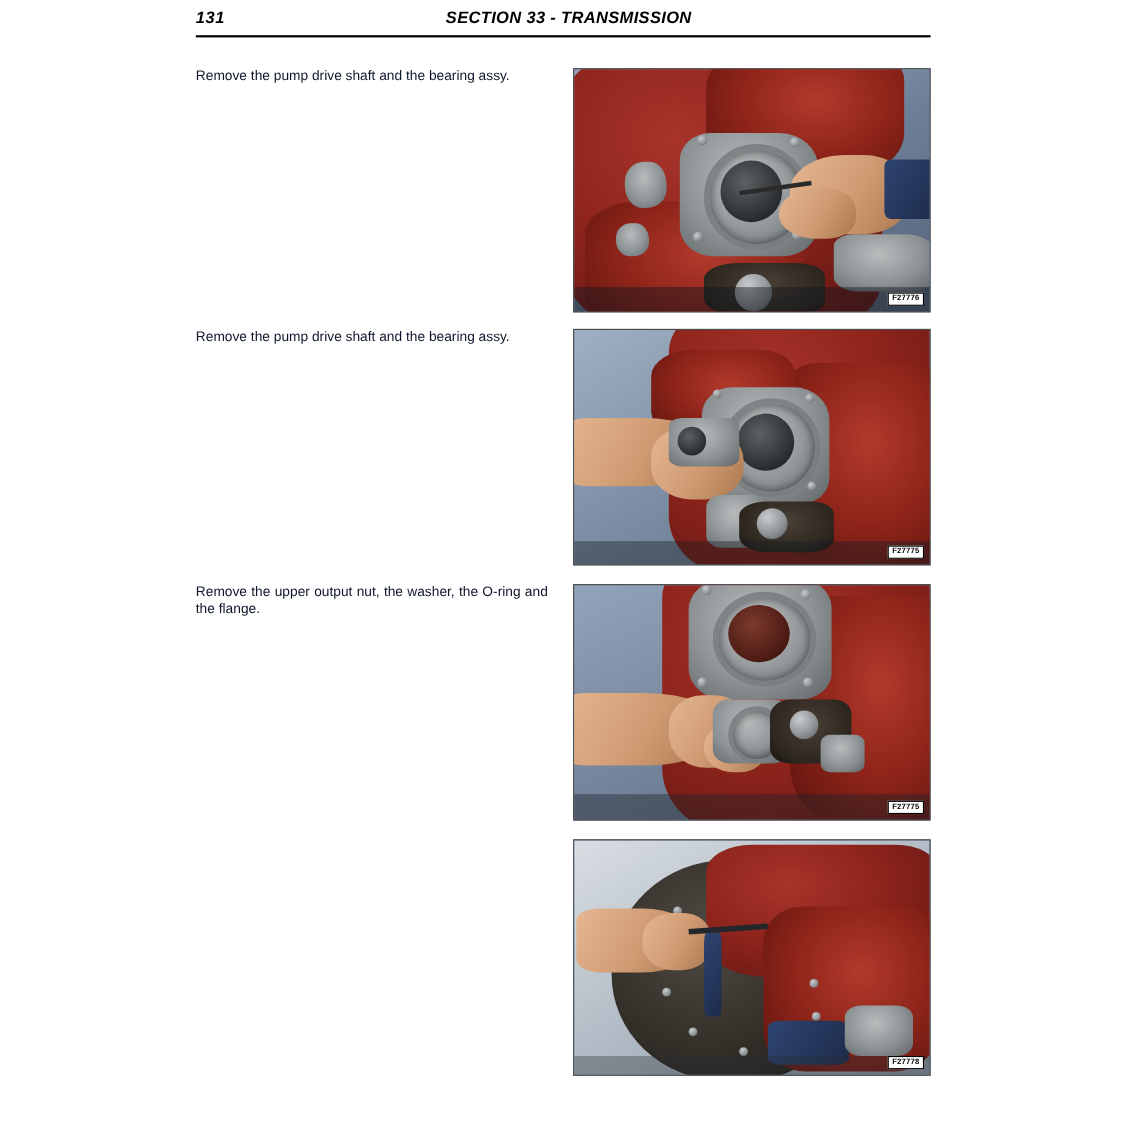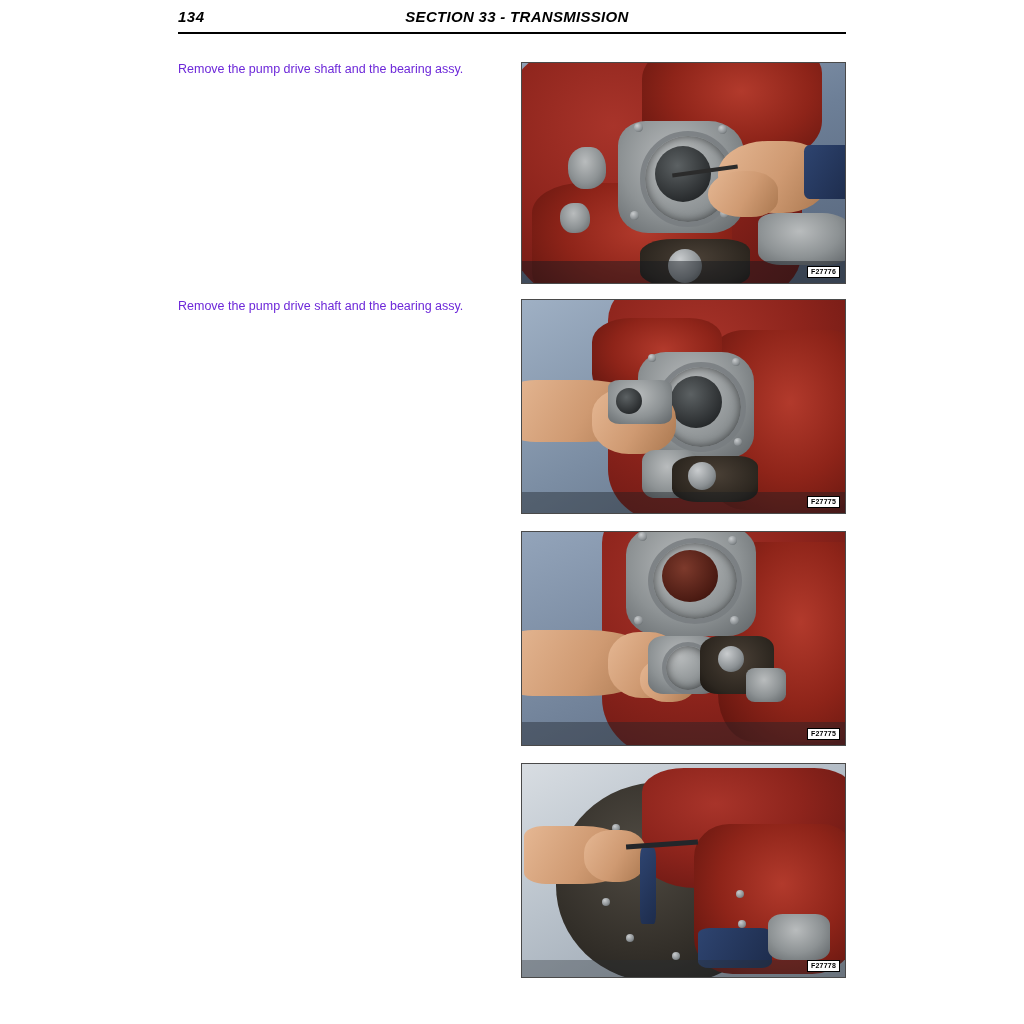--- a/index.html
+++ b/index.html
@@ -69,21 +69,21 @@
     width: 668px;
   }
   .step-text {
     position: absolute;
     left: 0;
     top: 0;
     width: 320px;
     font-size: 12.5px;
     line-height: 15px;
     text-align: justify;
-    color: #6d28d9;
+    color: #0f172a;
   }
   .photo {
     position: absolute;
     left: 343px;
     top: 0;
     width: 325px;
     border: 1px solid #4a4a4a;
     box-sizing: border-box;
     overflow: hidden;
     background: #6e7d93;
@@ -161,21 +161,21 @@
     line-height: 8px;
   }
 </style>
 </head>
 <body>
 
 <div class="page">
 
   <div class="header">
     <div class="header-row">
-      <div class="page-number">134</div>
+      <div class="page-number">131</div>
       <div class="header-title">SECTION 33 - TRANSMISSION</div>
     </div>
     <div class="header-rule"></div>
   </div>
 
   <div class="step step1">
     <div class="step-text">Remove the pump drive shaft and the bearing assy.</div>
     <div class="photo">
       <div class="ph-inner">
         <div class="sky bg-a"></div>
@@ -235,20 +235,21 @@
         <div class="blob grey" style="left:120px; top:150px; width:56px; height:48px; border-radius:24%;"></div>
         <div class="blob dark" style="left:150px; top:156px; width:86px; height:46px; border-radius:28% 24% 26% 30%;"></div>
         <div class="bolt" style="left:166px; top:162px; width:28px; height:28px;"></div>
         <div class="stripe" style="left:0px; top:192px; width:325px; height:24px; background:rgba(25,30,35,0.40);"></div>
       </div>
       <div class="photo-tag">F27775</div>
     </div>
   </div>
 
   <div class="step step3">
+    <div class="step-text">Remove the upper output nut, the washer, the O-ring and the flange.</div>
     <div class="photo">
       <div class="ph-inner">
         <div class="sky bg-c"></div>
         <div class="blob red1" style="left:80px; top:-24px; width:270px; height:250px; border-radius:14% 22% 18% 24%;"></div>
         <div class="blob red2" style="left:196px; top:10px; width:150px; height:200px; border-radius:22% 18% 26% 24%;"></div>
 
         <div class="blob grey" style="left:104px; top:-6px; width:130px; height:110px; border-radius:26% 24% 22% 26%;"></div>
         <div class="ring" style="left:126px; top:6px; width:84px; height:76px;"></div>
         <div class="ring-inner" style="left:140px; top:18px; width:56px; height:52px; background:radial-gradient(circle at 40% 35%,#7d3a2c 0%,#4a1a12 70%,#2a0d08 100%);"></div>
         <div class="bolt" style="left:116px; top:0px; width:9px; height:9px;"></div>

